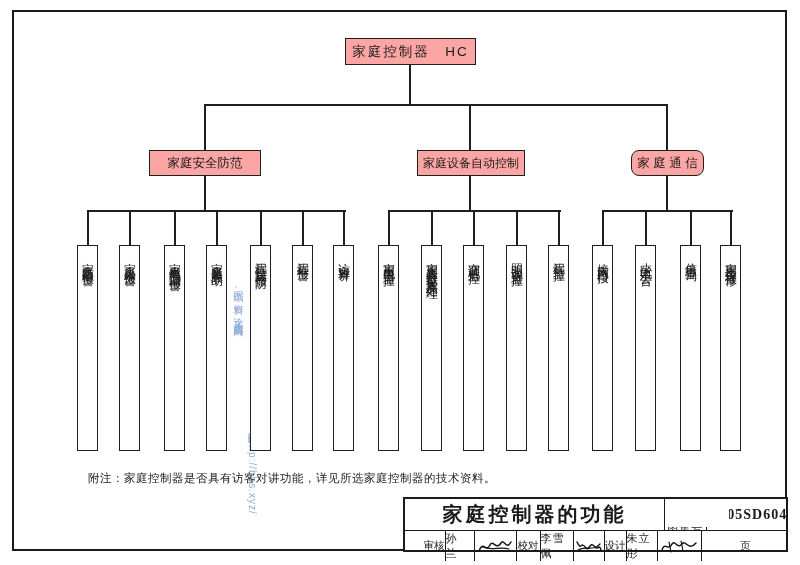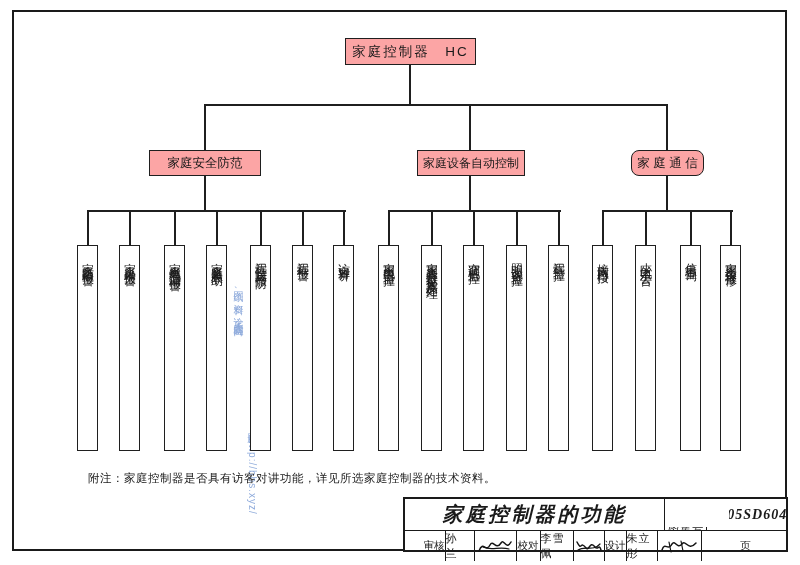--- a/index.html
+++ b/index.html
@@ -30,21 +30,21 @@
   .note{
     position:absolute;left:88px;top:471px;font-size:11.5px;
     letter-spacing:0.5px;z-index:3;
   }
   
   .tblock{
     position:absolute;left:403px;top:497px;width:385px;height:55px;
     border:2.2px solid #1a1a1a;box-sizing:border-box;display:flex;
     flex-direction:column;background:#fff;z-index:4;
   }
-  .trow1{display:flex;height:32px;border-bottom:1.6px solid #1a1a1a;box-sizing:border-box;font-style:italic;}
+  .trow1{display:flex;height:32px;border-bottom:1.6px solid #1a1a1a;box-sizing:border-box;}
   .trow2{display:flex;flex:1;justify-content:center;}
   .tcell{
     display:flex;align-items:center;justify-content:center;
     border-right:1.6px solid #1a1a1a;box-sizing:border-box;overflow:hidden;
   }
   .tcell:last-child{border-right:none;margin-left:22px;}
   .ttitle{width:276px;font-size:20px;font-weight:bold;letter-spacing:3px;}
   .tlabel{font-size:11px;letter-spacing:1px;margin-top:28px;}
   .tvalue{font-family:"Liberation Serif","DejaVu Serif",serif;font-weight:bold;font-size:14px;letter-spacing:1px;}
   .w-atlas-label{width:44px;}

